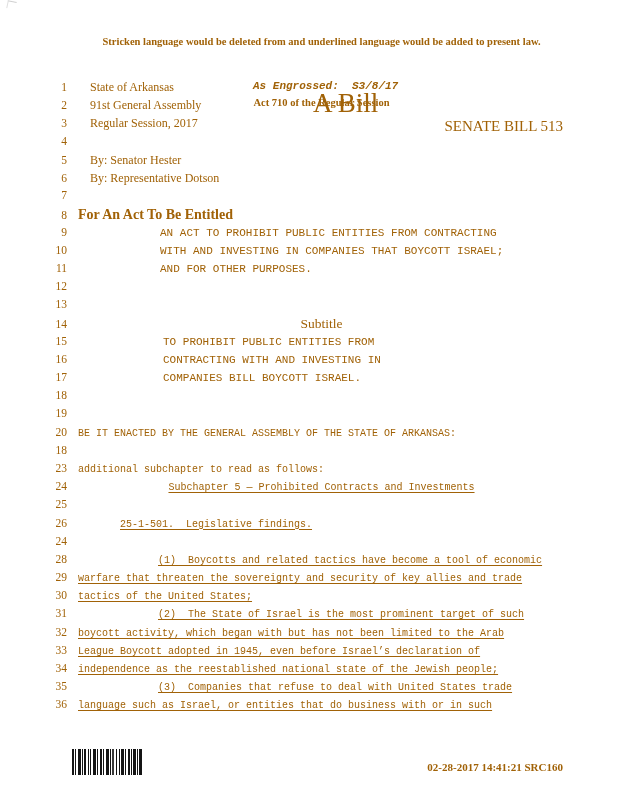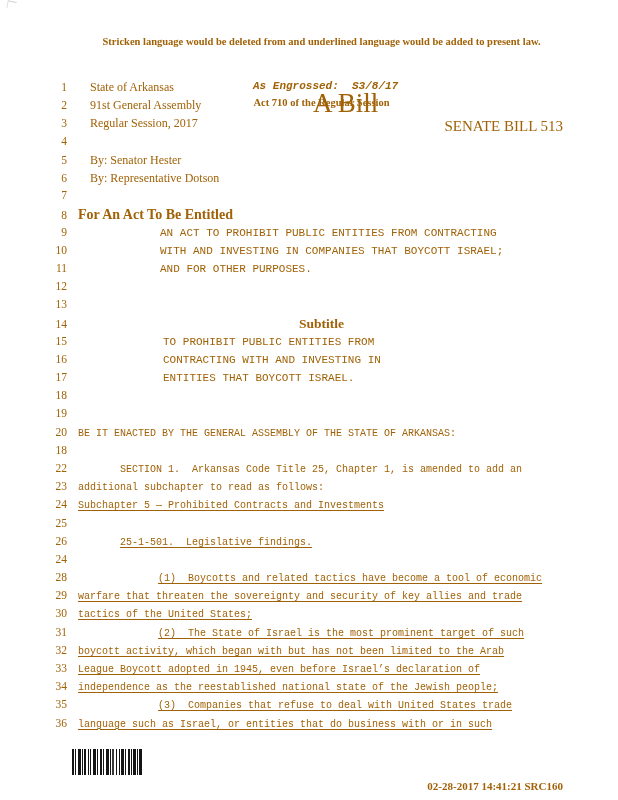--- a/index.html
+++ b/index.html
@@ -42,40 +42,40 @@
   .num {
     flex:0 0 67px; width:67px; text-align:right;
     font-size:11.5px; font-family:"Liberation Serif","DejaVu Serif",serif;
   }
   .txt { margin-left:11px; white-space:pre; flex:1 1 auto; }
 
   
   .s-blank { }
   .s-front-matter { font-size:12px; padding-left:12px; font-family:"Liberation Serif","DejaVu Serif",serif; }
   .s-act-title { flex:0 0 487px; font-weight:bold; font-size:14px; font-family:"Liberation Serif","DejaVu Serif",serif; }
-  .s-subtitle-head { flex:0 0 487px; text-align:center; font-weight:bold; font-size:13.5px; font-family:"Liberation Serif","DejaVu Serif",serif; }
+  .s-subtitle-head { flex:0 0 487px; text-align:center; font-weight:normal; font-size:13.5px; font-family:"Liberation Serif","DejaVu Serif",serif; }
   .s-title-body, .s-subtitle-body {
     font-size:11px; font-family:"Liberation Mono","DejaVu Sans Mono",monospace;
   }
   .s-title-body { padding-left:82px; }
   .s-subtitle-body { padding-left:85px; }
   .s-body, .s-body-indent, .s-added, .s-added-indent, .s-added-para, .s-added-center {
     font-size:10px; font-family:"Liberation Mono","DejaVu Sans Mono",monospace;
   }
   .s-body-indent { padding-left:42px; }
   .s-added, .s-added-indent, .s-added-para, .s-added-center {
     text-decoration:underline; text-underline-offset:2px; text-decoration-thickness:0.8px;
   }
   .s-added-indent { padding-left:42px; }
   .s-added-para { padding-left:80px; }
-  .s-added-center { flex:0 0 487px; text-align:left; }
+  .s-added-center { flex:0 0 487px; text-align:center; }
 
   .barcode { position:absolute; left:72px; top:749px; }
   .stamp {
-    position:absolute; right:55px; top:780px;
+    position:absolute; right:55px; top:761px;
     font-weight:bold; font-size:11px;
     font-family:"Liberation Serif","DejaVu Serif",serif;
   }
 </style>
 </head>
 <body>
 
 <div class="page">
 
   <div class="artifact"></div>
@@ -163,21 +163,21 @@
       <span class="txt s-subtitle-body">TO PROHIBIT PUBLIC ENTITIES FROM</span>
     </div>
 
     <div class="line">
       <span class="num">16</span>
       <span class="txt s-subtitle-body">CONTRACTING WITH AND INVESTING IN</span>
     </div>
 
     <div class="line">
       <span class="num">17</span>
-      <span class="txt s-subtitle-body">ENTITIES THAT BOYCOTT ISRAEL.</span>
+      <span class="txt s-subtitle-body">COMPANIES BILL BOYCOTT ISRAEL.</span>
     </div>
 
     <div class="line">
       <span class="num">18</span>
       <span class="txt s-blank"></span>
     </div>
 
     <div class="line">
       <span class="num">19</span>
       <span class="txt s-blank"></span>
@@ -186,24 +186,20 @@
     <div class="line">
       <span class="num">20</span>
       <span class="txt s-body">BE IT ENACTED BY THE GENERAL ASSEMBLY OF THE STATE OF ARKANSAS:</span>
     </div>
 
     <div class="line">
       <span class="num">18</span>
       <span class="txt s-blank"></span>
     </div>
 
-    <div class="line">
-      <span class="num">22</span>
-      <span class="txt s-body-indent">SECTION 1.  Arkansas Code Title 25, Chapter 1, is amended to add an</span>
-    </div>
 
     <div class="line">
       <span class="num">23</span>
       <span class="txt s-body">additional subchapter to read as follows:</span>
     </div>
 
     <div class="line">
       <span class="num">24</span>
       <span class="txt s-added-center">Subchapter 5 — Prohibited Contracts and Investments</span>
     </div>

